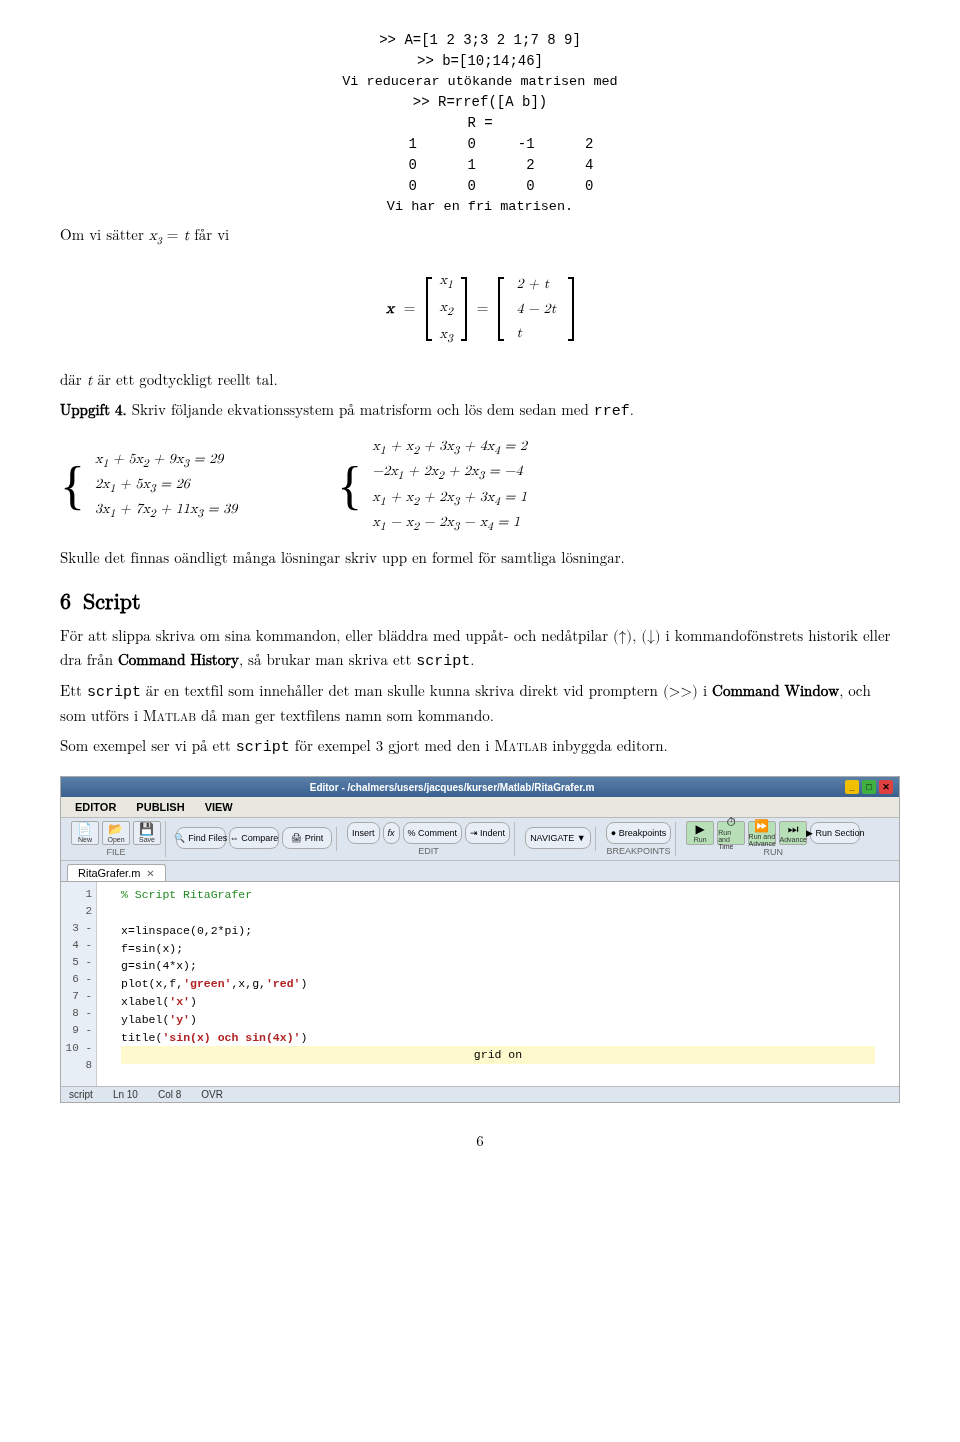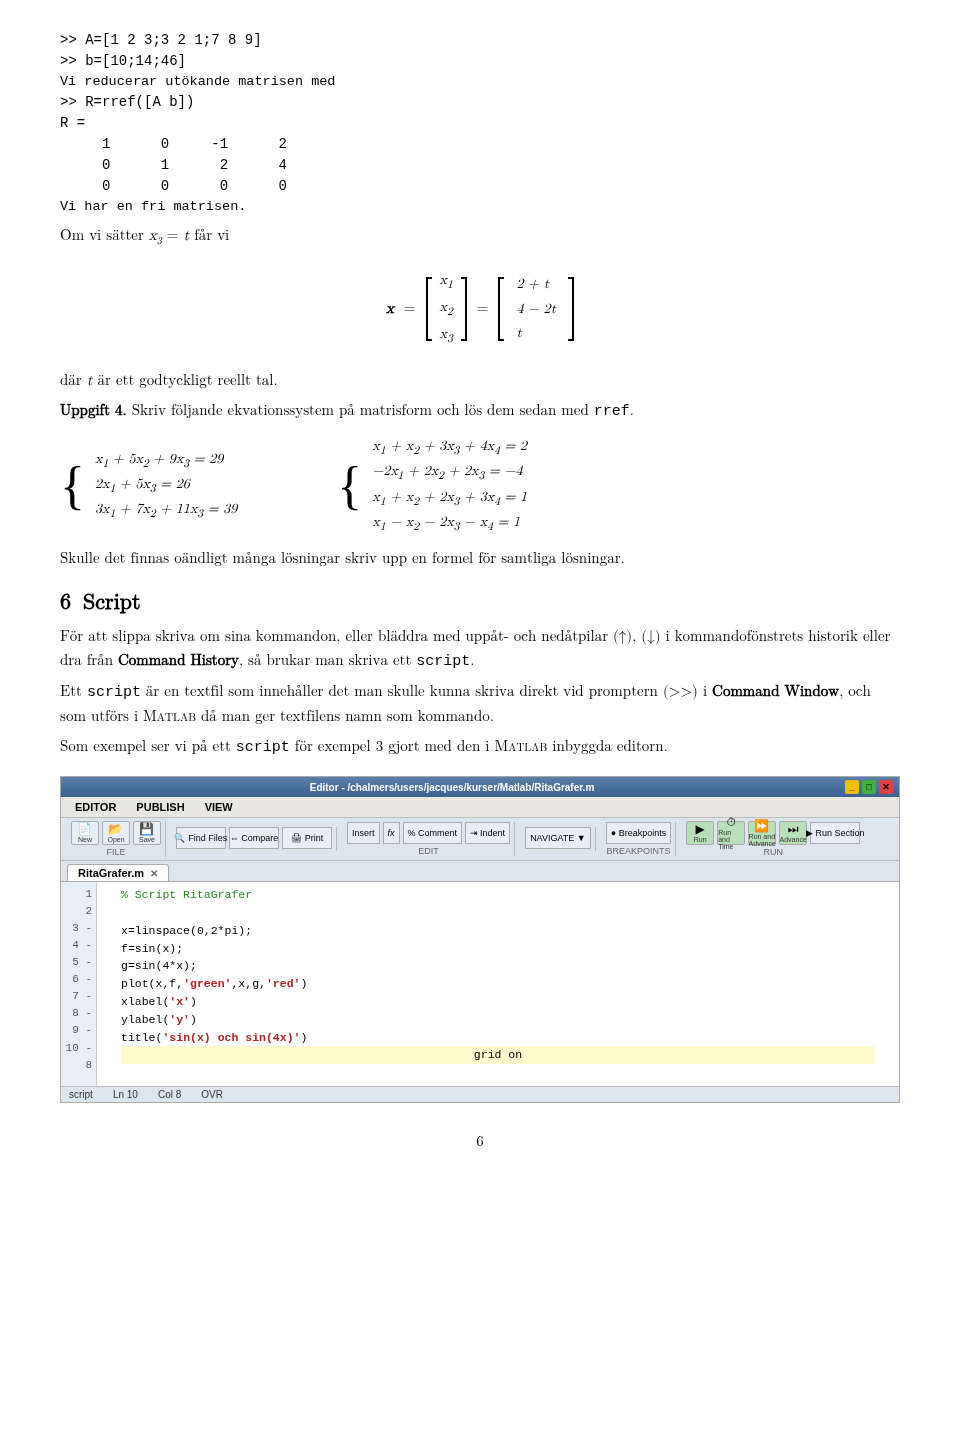--- a/index.html
+++ b/index.html
@@ -75,20 +75,21 @@
     }
     .equations .eq-line {
       white-space: nowrap;
       line-height: 1.5;
     }
     .top-code-block {
       font-family: "Courier New", Courier, monospace;
       font-size: 13.5px;
       line-height: 1.5;
       margin-bottom: 4px;
+      text-align: center;
     }
     .italic { font-style: italic; }
     .bold { font-weight: bold; }
     .tt { font-family: "Courier New", Courier, monospace; }
     
     .editor-screenshot {
       border: 1px solid #aaa;
       margin: 16px 0;
       background: #dce6f0;
       width: 100%;
@@ -219,21 +220,21 @@
       padding: 2px 10px;
       font-size: 11px;
       border-radius: 3px 3px 0 0;
       display: flex;
       align-items: center;
       gap: 6px;
       cursor: pointer;
     }
     .editor-tab.active {
       background: #fff;
-      font-weight: bold;
+      font-weight: normal;
       justify-content: center;
     }
     .editor-tab-close {
       font-size: 10px;
       color: #666;
       cursor: pointer;
     }
     .line-numbers {
       background: #e8eef5;
       width: 36px;
@@ -276,21 +277,21 @@
     .text-line {
       line-height: 1.6;
       margin: 6px 0;
       font-size: 15px;
     }
     .sub { font-size: 10px; vertical-align: sub; font-style: italic; }
     .narrow-toolbar-btn {
       height: 22px;
       background: #e8eef5;
       border: 1px solid #aaa;
-      border-radius: 0;
+      border-radius: 8px;
       display: flex;
       align-items: center;
       justify-content: center;
       font-size: 9px;
       cursor: pointer;
       padding: 0 4px;
       white-space: nowrap;
     }
   </style>
 </head>

